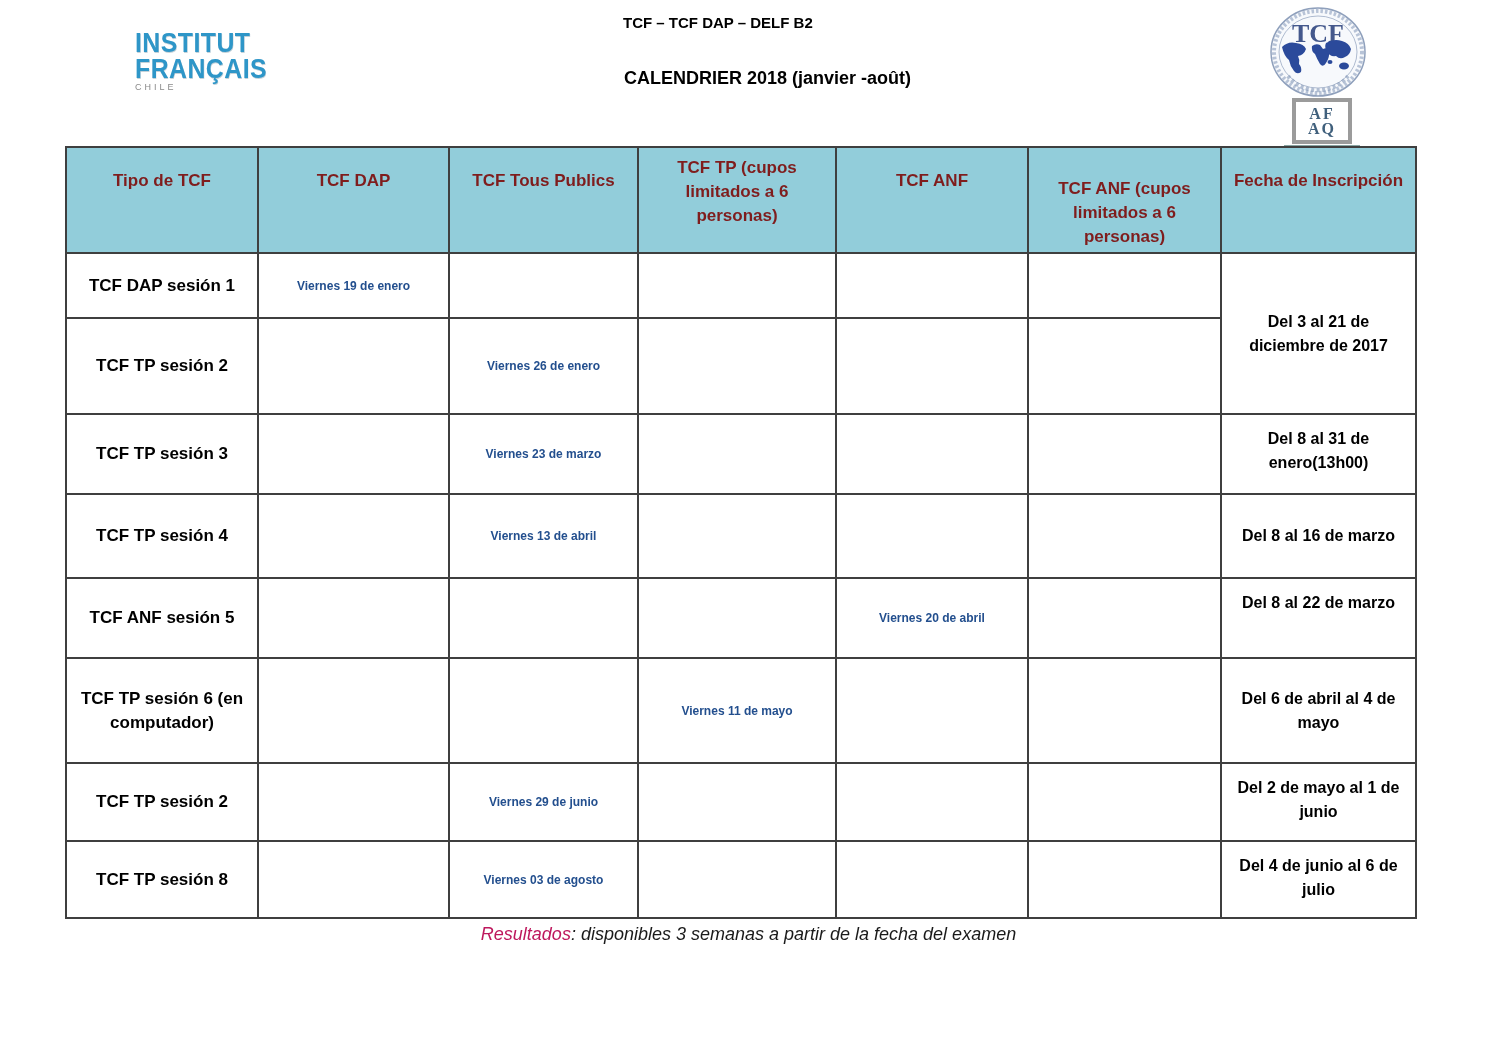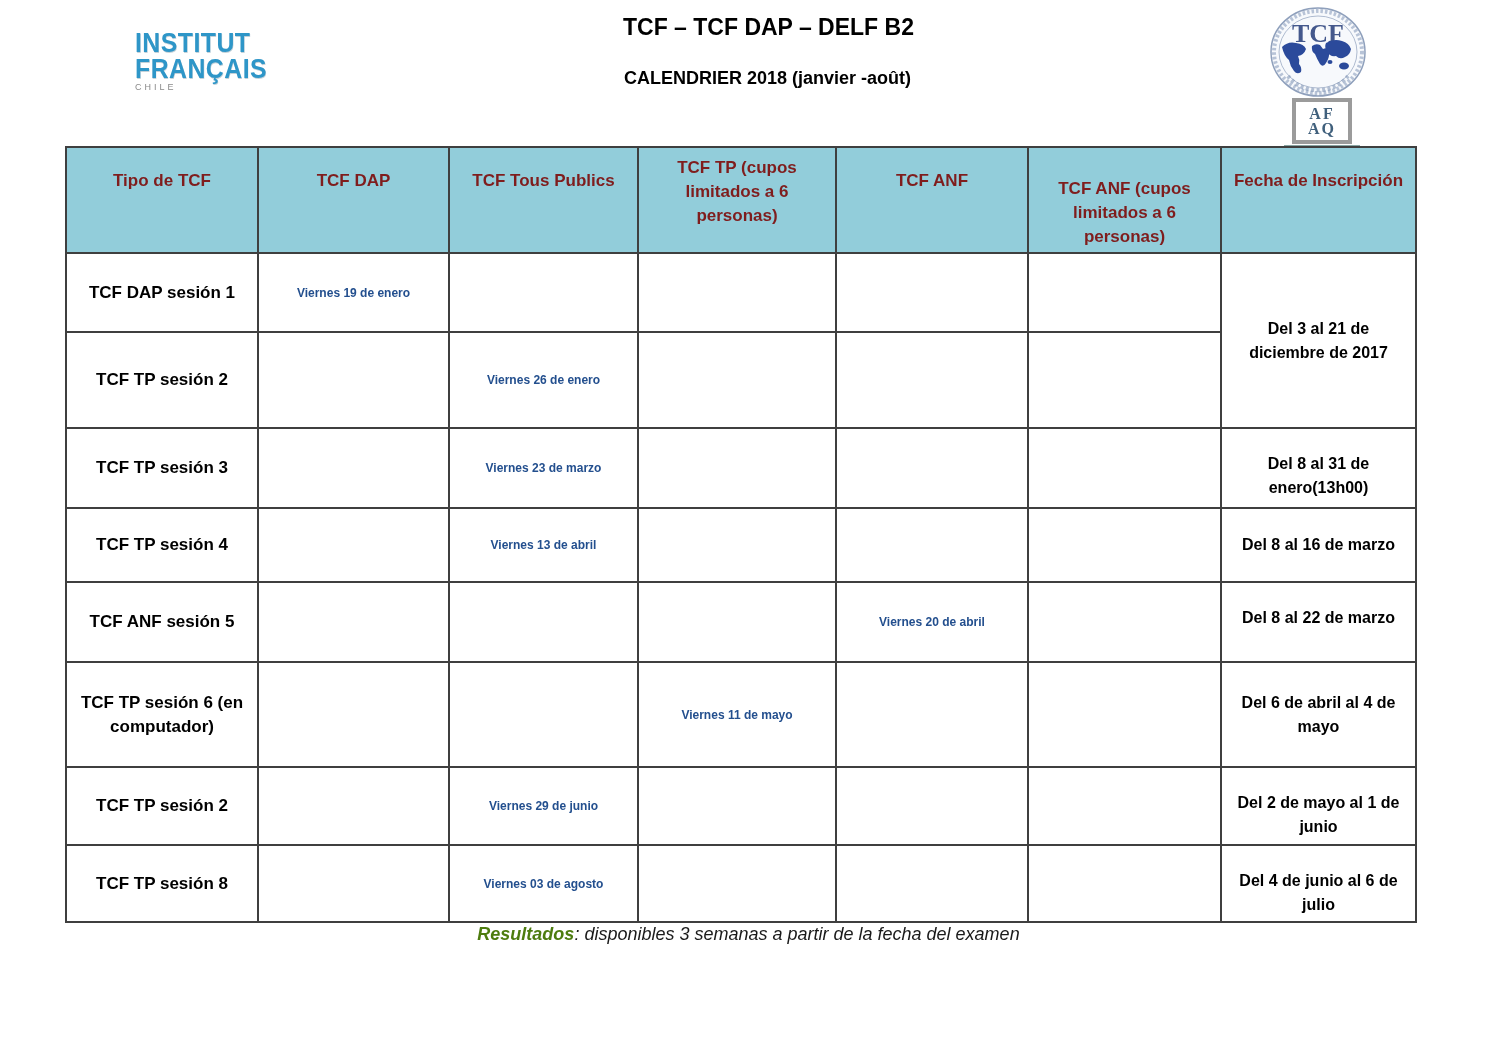--- a/index.html
+++ b/index.html
@@ -18,21 +18,21 @@
     color: #2e96c8; font-weight: bold; font-size: 27px; line-height: 26px;
     letter-spacing: 0.5px; transform: scaleX(0.92); transform-origin: left;
     text-shadow: 0.5px 0.5px 0 rgba(20,70,100,0.25);
   }
   .if-logo .if-country {
     color: #8a8a8a; font-size: 9px; letter-spacing: 3px; 
   }
 
   .page-title {
     position: absolute; left: 623px; top: 14px;
-    font-size: 23px; font-weight: bold; color: #000;
+    font-size: 15px; font-weight: bold; color: #000;
     white-space: nowrap;
   }
   .page-subtitle {
     position: absolute; left: 624px; top: 68px;
     font-size: 18px; font-weight: bold; color: #000;
     white-space: nowrap;
   }
 
   .tcf-globe { position: absolute; left: 1268px; top: 6px; }
   .afaq { position: absolute; left: 1284px; top: 98px; width: 76px; }
@@ -78,29 +78,29 @@
     white-space: pre-line;
   }
   td.exam-date {
     font-weight: bold; font-size: 12px; color: #234f8e; white-space: nowrap;
     padding: 2px 2px;
   }
   td.inscription {
     font-weight: bold; font-size: 16px; color: #000; line-height: 24px;
     white-space: pre-line; padding: 2px 4px;
   }
-  td.inscription.va-top { vertical-align: top; padding-top: 23px; border-radius: 30px; }
+  td.inscription.va-top { vertical-align: top; padding-top: 12px; border-radius: 30px; }
 
   
   .results-note {
     position: absolute; left: 0; top: 924px; width: 100%;
     text-align: center; font-size: 18px; font-style: italic; color: #1a1a1a;
   }
   .results-note .results-label {
-    color: #4d7c0f; font-weight: bold; font-style: italic;
+    color: #be185d; font-weight: normal; font-style: italic;
   }
 </style>
 </head>
 <body>
 
 <div class="if-logo">
   <div class="if-line">INSTITUT</div>
   <div class="if-line">FRANÇAIS</div>
   <div class="if-country">CHILE</div>
 </div>
@@ -150,21 +150,21 @@
 limitados a 6
 personas)</th>
       <th class="nudge-up">TCF ANF</th>
       <th class="va-bottom">TCF ANF (cupos
 limitados a 6
 personas)</th>
       <th class="nudge-up">Fecha de Inscripción</th>
     </tr>
   </thead>
   <tbody>
-    <tr style="height:79px">
+    <tr style="height:65px">
       <td class="session-label">TCF DAP sesión 1</td>
       <td class="exam-date">Viernes 19 de enero</td>
       <td></td>
       <td></td>
       <td></td>
       <td></td>
       <td class="inscription" rowspan="2">Del 3 al 21 de
 diciembre de 2017</td>
     </tr>
     <tr style="height:96px">
@@ -178,21 +178,21 @@
     <tr style="height:80px">
       <td class="session-label">TCF TP sesión 3</td>
       <td></td>
       <td class="exam-date">Viernes 23 de marzo</td>
       <td></td>
       <td></td>
       <td></td>
       <td class="inscription va-top">Del 8 al 31 de
 enero(13h00)</td>
     </tr>
-    <tr style="height:74px">
+    <tr style="height:84px">
       <td class="session-label">TCF TP sesión 4</td>
       <td></td>
       <td class="exam-date">Viernes 13 de abril</td>
       <td></td>
       <td></td>
       <td></td>
       <td class="inscription">Del 8 al 16 de marzo</td>
     </tr>
     <tr style="height:80px">
       <td class="session-label">TCF ANF sesión 5</td>

